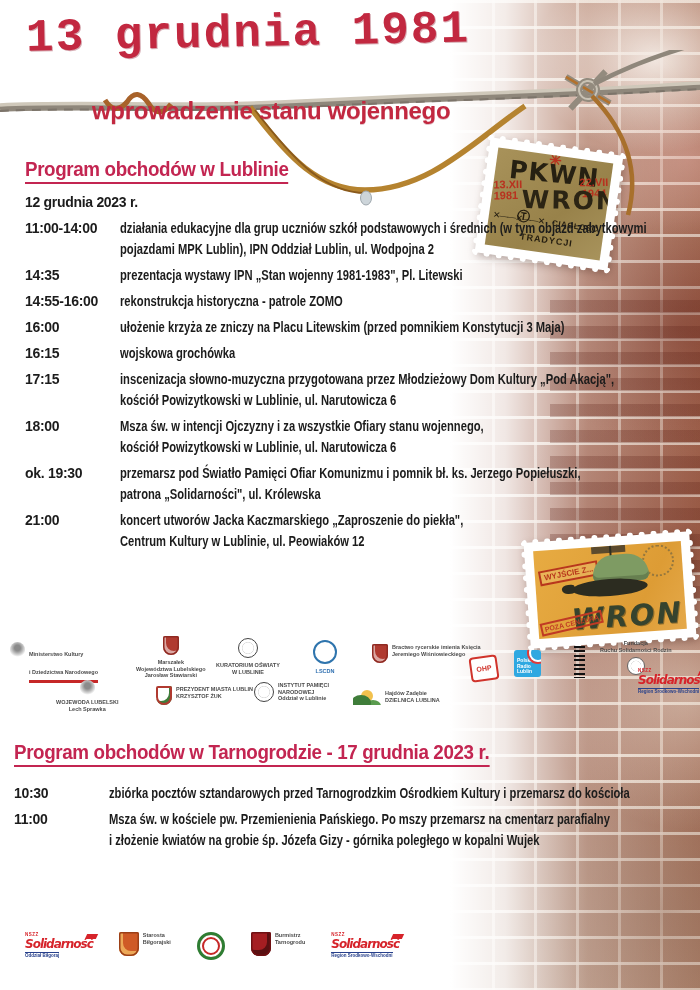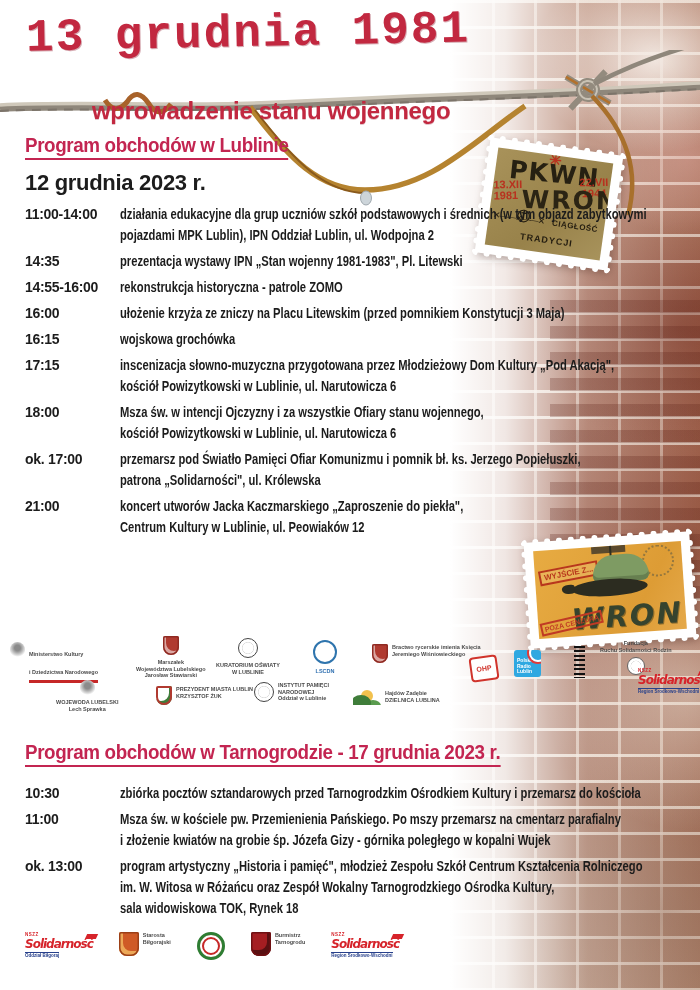--- a/index.html
+++ b/index.html
@@ -27,26 +27,26 @@
 
   
   .title{position:absolute;left:26px;top:8px;margin:0;font-family:"Liberation Mono",monospace;
     font-weight:700;font-size:46px;letter-spacing:2px;color:#c22840;transform:rotate(-1.2deg);
     text-shadow:1px 1px 0 rgba(140,20,40,.35);}
   .subtitle{position:absolute;left:92px;top:97px;font-size:24px;font-weight:700;color:#c22840;
     letter-spacing:-0.3px;text-shadow:0 1px 0 rgba(140,20,40,.25);}
 
   
   .section{position:absolute;color:#1c1c1c;}
-  #lublin{left:25px;top:134px;width:660px;}
-  #tarnogrod{left:25px;top:741px;width:660px;}
+  #lublin{left:25px;top:158px;width:660px;}
+  #tarnogrod{left:14px;top:741px;width:660px;}
   .sec-head{display:inline-block;font-size:20px;font-weight:700;color:#c32551;
     border-bottom:2px solid #c32551;padding-bottom:1px;margin:0 0 10px 0;letter-spacing:-0.4px;
     transform:scaleX(.94);transform-origin:0 50%;}
-  .day{font-size:22px;font-weight:700;margin:8px 0 8px 0;letter-spacing:-0.3px;}
+  .day{font-size:14px;font-weight:700;margin:8px 0 8px 0;letter-spacing:-0.3px;}
   .day.first{margin-top:0;}
   .row{display:grid;grid-template-columns:95px 1fr;margin-bottom:5px;}
   .time{font-size:14px;font-weight:700;line-height:21px;letter-spacing:-0.3px;}
   .desc{font-size:14px;font-weight:700;line-height:21px;white-space:pre-line;
     transform:scaleX(.8);transform-origin:0 0;width:125%;letter-spacing:0;}
 
   
   .stamp{position:absolute;background:#fff;padding:9px;border-radius:3px;
     outline:6px dotted #fff;outline-offset:-3px;box-shadow:2px 3px 8px rgba(60,30,20,.35);}
   #stamp1{left:482px;top:146px;transform:rotate(8deg);}
@@ -197,21 +197,21 @@
       <span class="time">17:15</span>
       <span class="desc">inscenizacja słowno-muzyczna przygotowana przez Młodzieżowy Dom Kultury „Pod Akacją",
 kościół Powizytkowski w Lublinie, ul. Narutowicza 6</span>
     </div>
     <div class="row">
       <span class="time">18:00</span>
       <span class="desc">Msza św. w intencji Ojczyzny i za wszystkie Ofiary stanu wojennego,
 kościół Powizytkowski w Lublinie, ul. Narutowicza 6</span>
     </div>
     <div class="row">
-      <span class="time">ok. 17:00</span>
+      <span class="time">ok. 19:30</span>
       <span class="desc">przemarsz pod Światło Pamięci Ofiar Komunizmu i pomnik bł. ks. Jerzego Popiełuszki,
 patrona „Solidarności", ul. Królewska</span>
     </div>
     <div class="row">
       <span class="time">21:00</span>
       <span class="desc">koncert utworów Jacka Kaczmarskiego „Zaproszenie do piekła",
 Centrum Kultury w Lublinie, ul. Peowiaków 12</span>
     </div>
   </section>
 
@@ -306,26 +306,20 @@
     <h2 class="sec-head">Program obchodów w Tarnogrodzie - 17 grudnia 2023 r.</h2>
     <div class="row" style="margin-top:6px;">
       <span class="time">10:30</span>
       <span class="desc">zbiórka pocztów sztandarowych przed Tarnogrodzkim Ośrodkiem Kultury i przemarsz do kościoła</span>
     </div>
     <div class="row">
       <span class="time">11:00</span>
       <span class="desc">Msza św. w kościele pw. Przemienienia Pańskiego. Po mszy przemarsz na cmentarz parafialny
 i złożenie kwiatów na grobie śp. Józefa Gizy - górnika poległego w kopalni Wujek</span>
     </div>
-    <div class="row">
-      <span class="time">ok. 13:00</span>
-      <span class="desc">program artystyczny „Historia i pamięć", młodzież Zespołu Szkół Centrum Kształcenia Rolniczego
-im. W. Witosa w Różańcu oraz Zespół Wokalny Tarnogrodzkiego Ośrodka Kultury,
-sala widowiskowa TOK, Rynek 18</span>
-    </div>
   </section>
 
   <div id="logos2">
     <div class="logo solid">
       <span class="nszz">NSZZ</span>
       <span class="solname">Solidarność</span>
       <span class="solsub">Oddział Biłgoraj</span>
     </div>
     <div class="logo">
       <span class="ic shield orange"></span>

